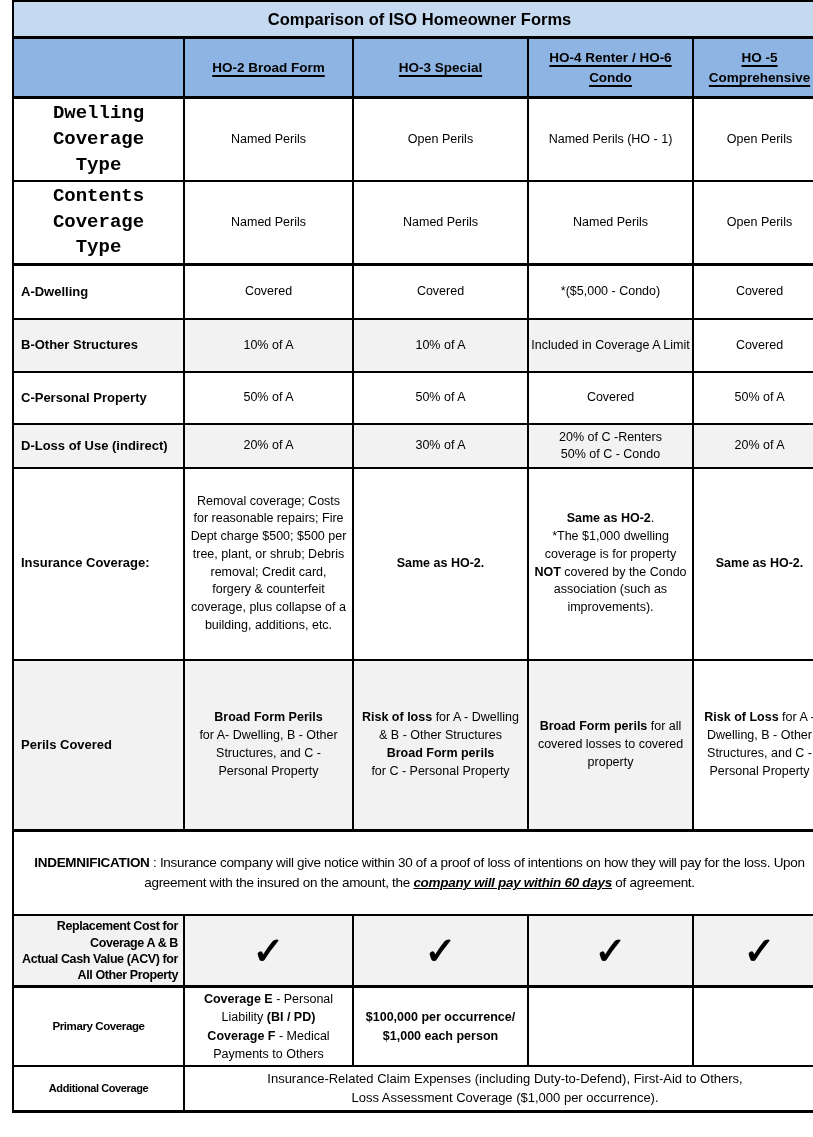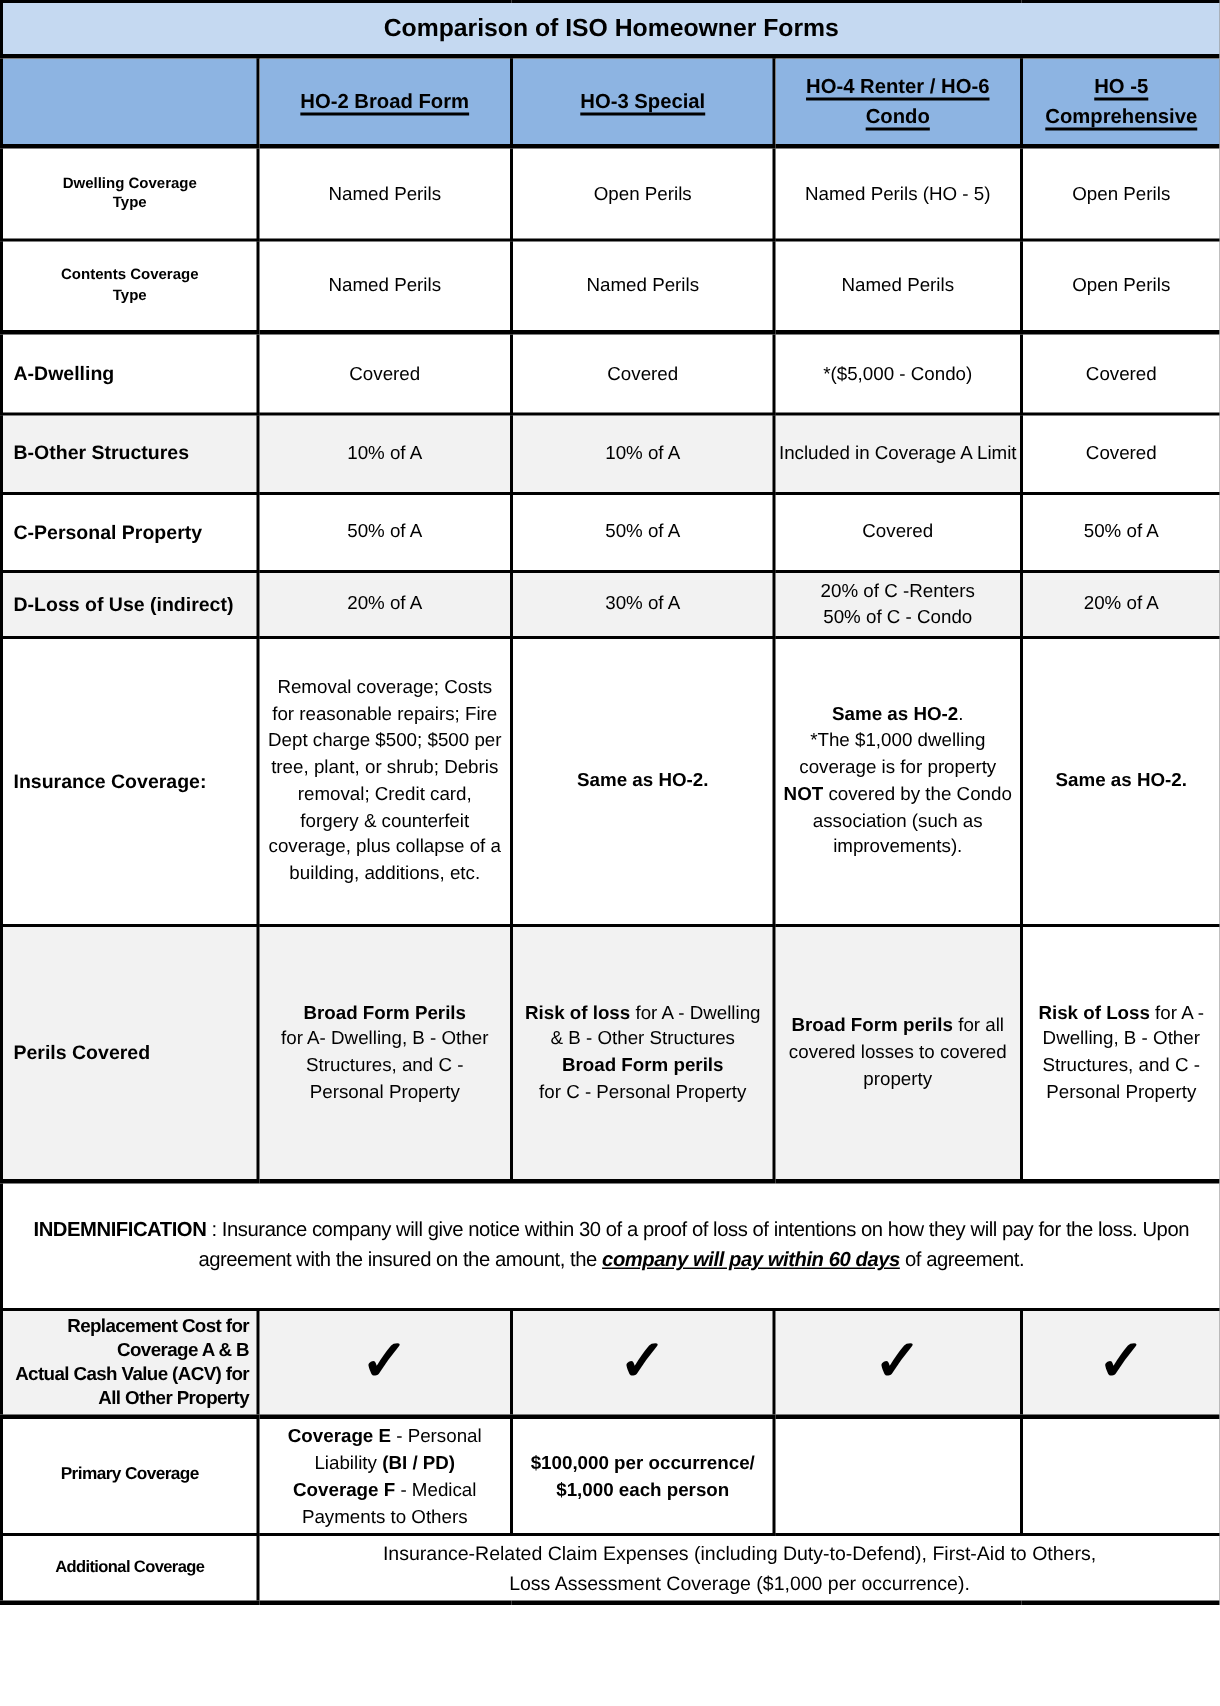--- a/index.html
+++ b/index.html
@@ -9,20 +9,21 @@
     --sec2:#ebf1de;
     --grid:#000000;
     --ink:#000000;
     --cellbg:#ffffff;
   }
   html,body{margin:0;padding:0;background:#fff;}
   .sheet{
     width:813px;height:1137px;box-sizing:border-box;
     font-family:"Liberation Sans", sans-serif;color:var(--ink);
     background:var(--cellbg);
+    padding-left:12px;
   }
   table{border-collapse:collapse;table-layout:fixed;width:813px;border:2px solid var(--grid);}
   col.c0{width:171px}col.c1{width:169px}col.c2{width:175px}col.c3{width:165px}col.c4{width:133px}
   td{
     border:2px solid var(--grid);
     text-align:center;vertical-align:middle;
     padding:2px 5px;font-size:12.5px;line-height:1.35;
     overflow:hidden;box-sizing:border-box;background:var(--cellbg);
     white-space:pre-line;
   }
@@ -32,21 +33,21 @@
   }
   tr.hrow td{
     background:var(--head-bg);border-bottom-width:3px;
   }
   .colhead{
     font-weight:bold;font-size:13.5px;
     text-decoration:underline;text-decoration-thickness:2px;text-underline-offset:3px;
     line-height:1.5;
   }
   .lab{text-align:left;font-weight:bold;}
-  .lab-ctr{text-align:center;font-weight:bold;font-size:10px;}
+  .lab-ctr{text-align:center;font-weight:bold;font-size:19px;font-family:Liberation Mono, monospace;}
   .lab-row{font-size:13px;padding-left:7px;}
   tr.contents td{border-bottom-width:3px;}
   .gray{background:var(--shade);}
   tr.addl td{line-height:1.42;}
   tr.perils td{border-bottom-width:3px;line-height:1.42;}
   .b{font-weight:bold;}
   .u{text-underline-offset:2px;}
   .i{font-style:italic;text-decoration:underline;}
   tr.indem td{border-bottom-width:2px;padding:4px 10px;}
   .indem-text{font-size:13.5px;letter-spacing:-0.3px;line-height:1.5;}
@@ -90,21 +91,21 @@
 Condo</span></td>
       <td><span class="colhead">HO -5
 Comprehensive</span></td>
     </tr>
 
     <tr style="height:62px">
       <td class="lab-ctr">Dwelling Coverage
 Type</td>
       <td>Named Perils</td>
       <td>Open Perils</td>
-      <td>Named Perils (HO - 5)</td>
+      <td>Named Perils (HO - 1)</td>
       <td>Open Perils</td>
     </tr>
 
     <tr class="contents" style="height:62px">
       <td class="lab-ctr">Contents Coverage
 Type</td>
       <td>Named Perils</td>
       <td>Named Perils</td>
       <td>Named Perils</td>
       <td>Open Perils</td>

